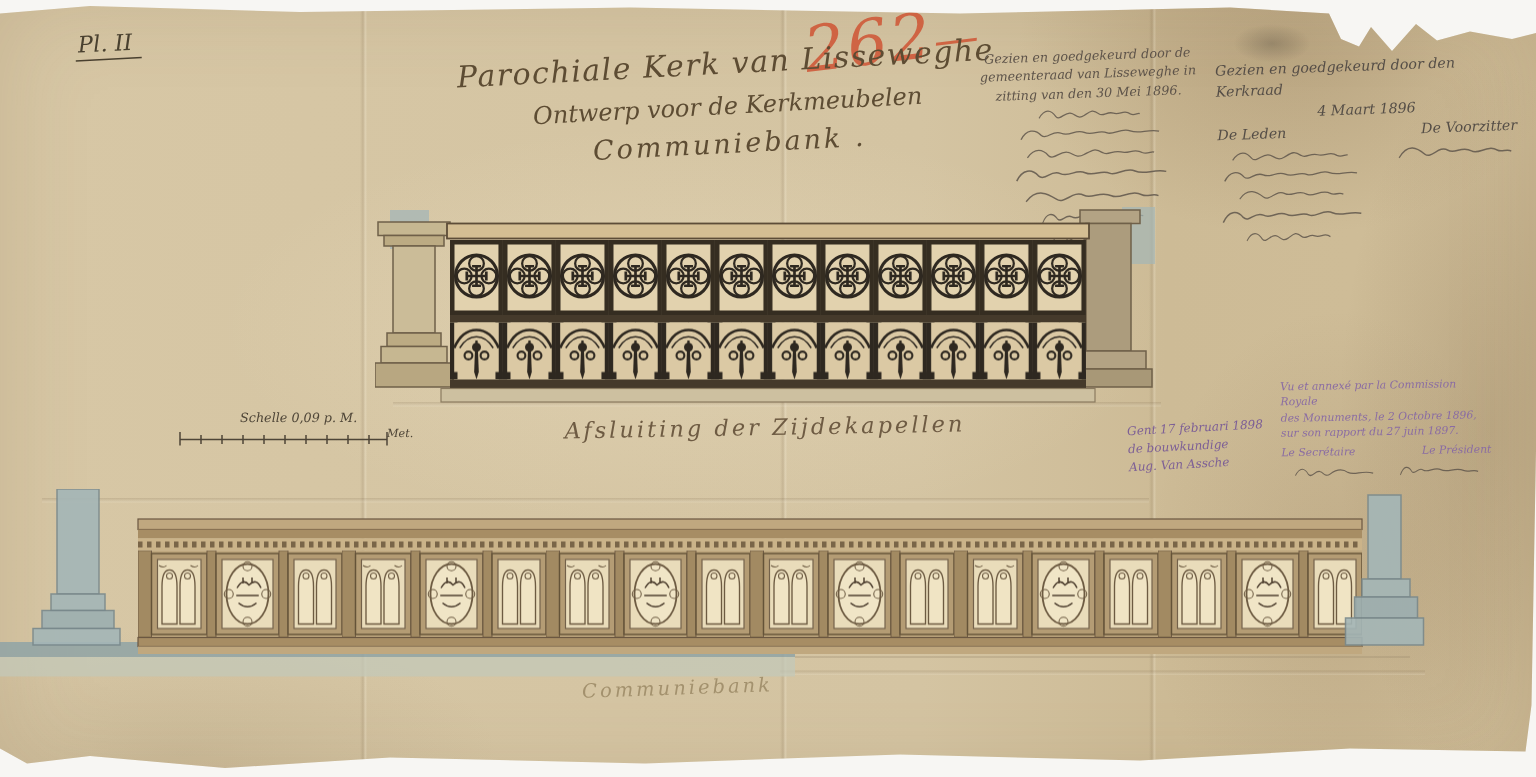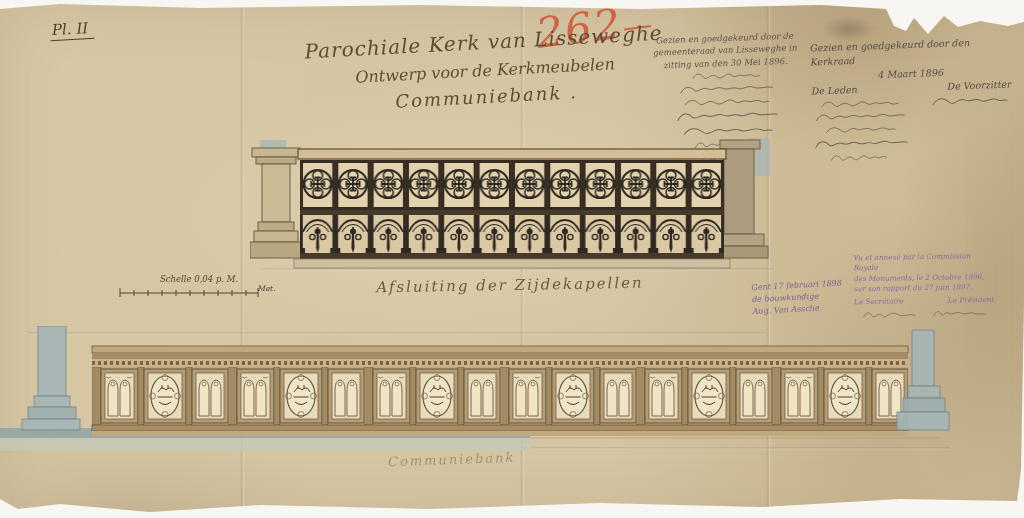--- a/index.html
+++ b/index.html
@@ -189,21 +189,21 @@
       <g>
         <rect x="48" y="15" width="428" height="10" fill="#d4be93" stroke="#5d4d38" stroke-width="1.2"></rect>
         <rect x="50" y="26" width="424" height="50" fill="url(#pq)"></rect>
         <rect x="50" y="76" width="424" height="5" fill="#453a2b"></rect>
         <rect x="50" y="81" width="424" height="38" fill="url(#pa)"></rect>
         <rect x="50" y="119" width="424" height="6" fill="#453a2b"></rect>
         <rect x="44" y="125" width="436" height="9" fill="#cdc0a0" stroke="#8a7b60" stroke-width=".8"></rect>
       </g>
     </svg>
 
-    <div class="hand" id="scalelab">Schelle 0,04 p. M.</div>
+    <div class="hand" id="scalelab">Schelle 0,09 p. M.</div>
     <svg class="draw" style="left:118px;top:286px" width="146" height="12" viewBox="0 0 146 12">
       <line x1="2" y1="7" x2="140" y2="7" stroke="#4e4537" stroke-width="1"></line>
       <g stroke="#4e4537" stroke-width="1">
         <line x1="2" y1="2" x2="2" y2="11"></line>
           <line x1="16" y1="4" x2="16" y2="10"></line>
         <line x1="30" y1="4" x2="30" y2="10"></line>
           <line x1="44" y1="4" x2="44" y2="10"></line>
         <line x1="58" y1="4" x2="58" y2="10"></line>
           <line x1="72" y1="4" x2="72" y2="10"></line>
         <line x1="86" y1="4" x2="86" y2="10"></line>

